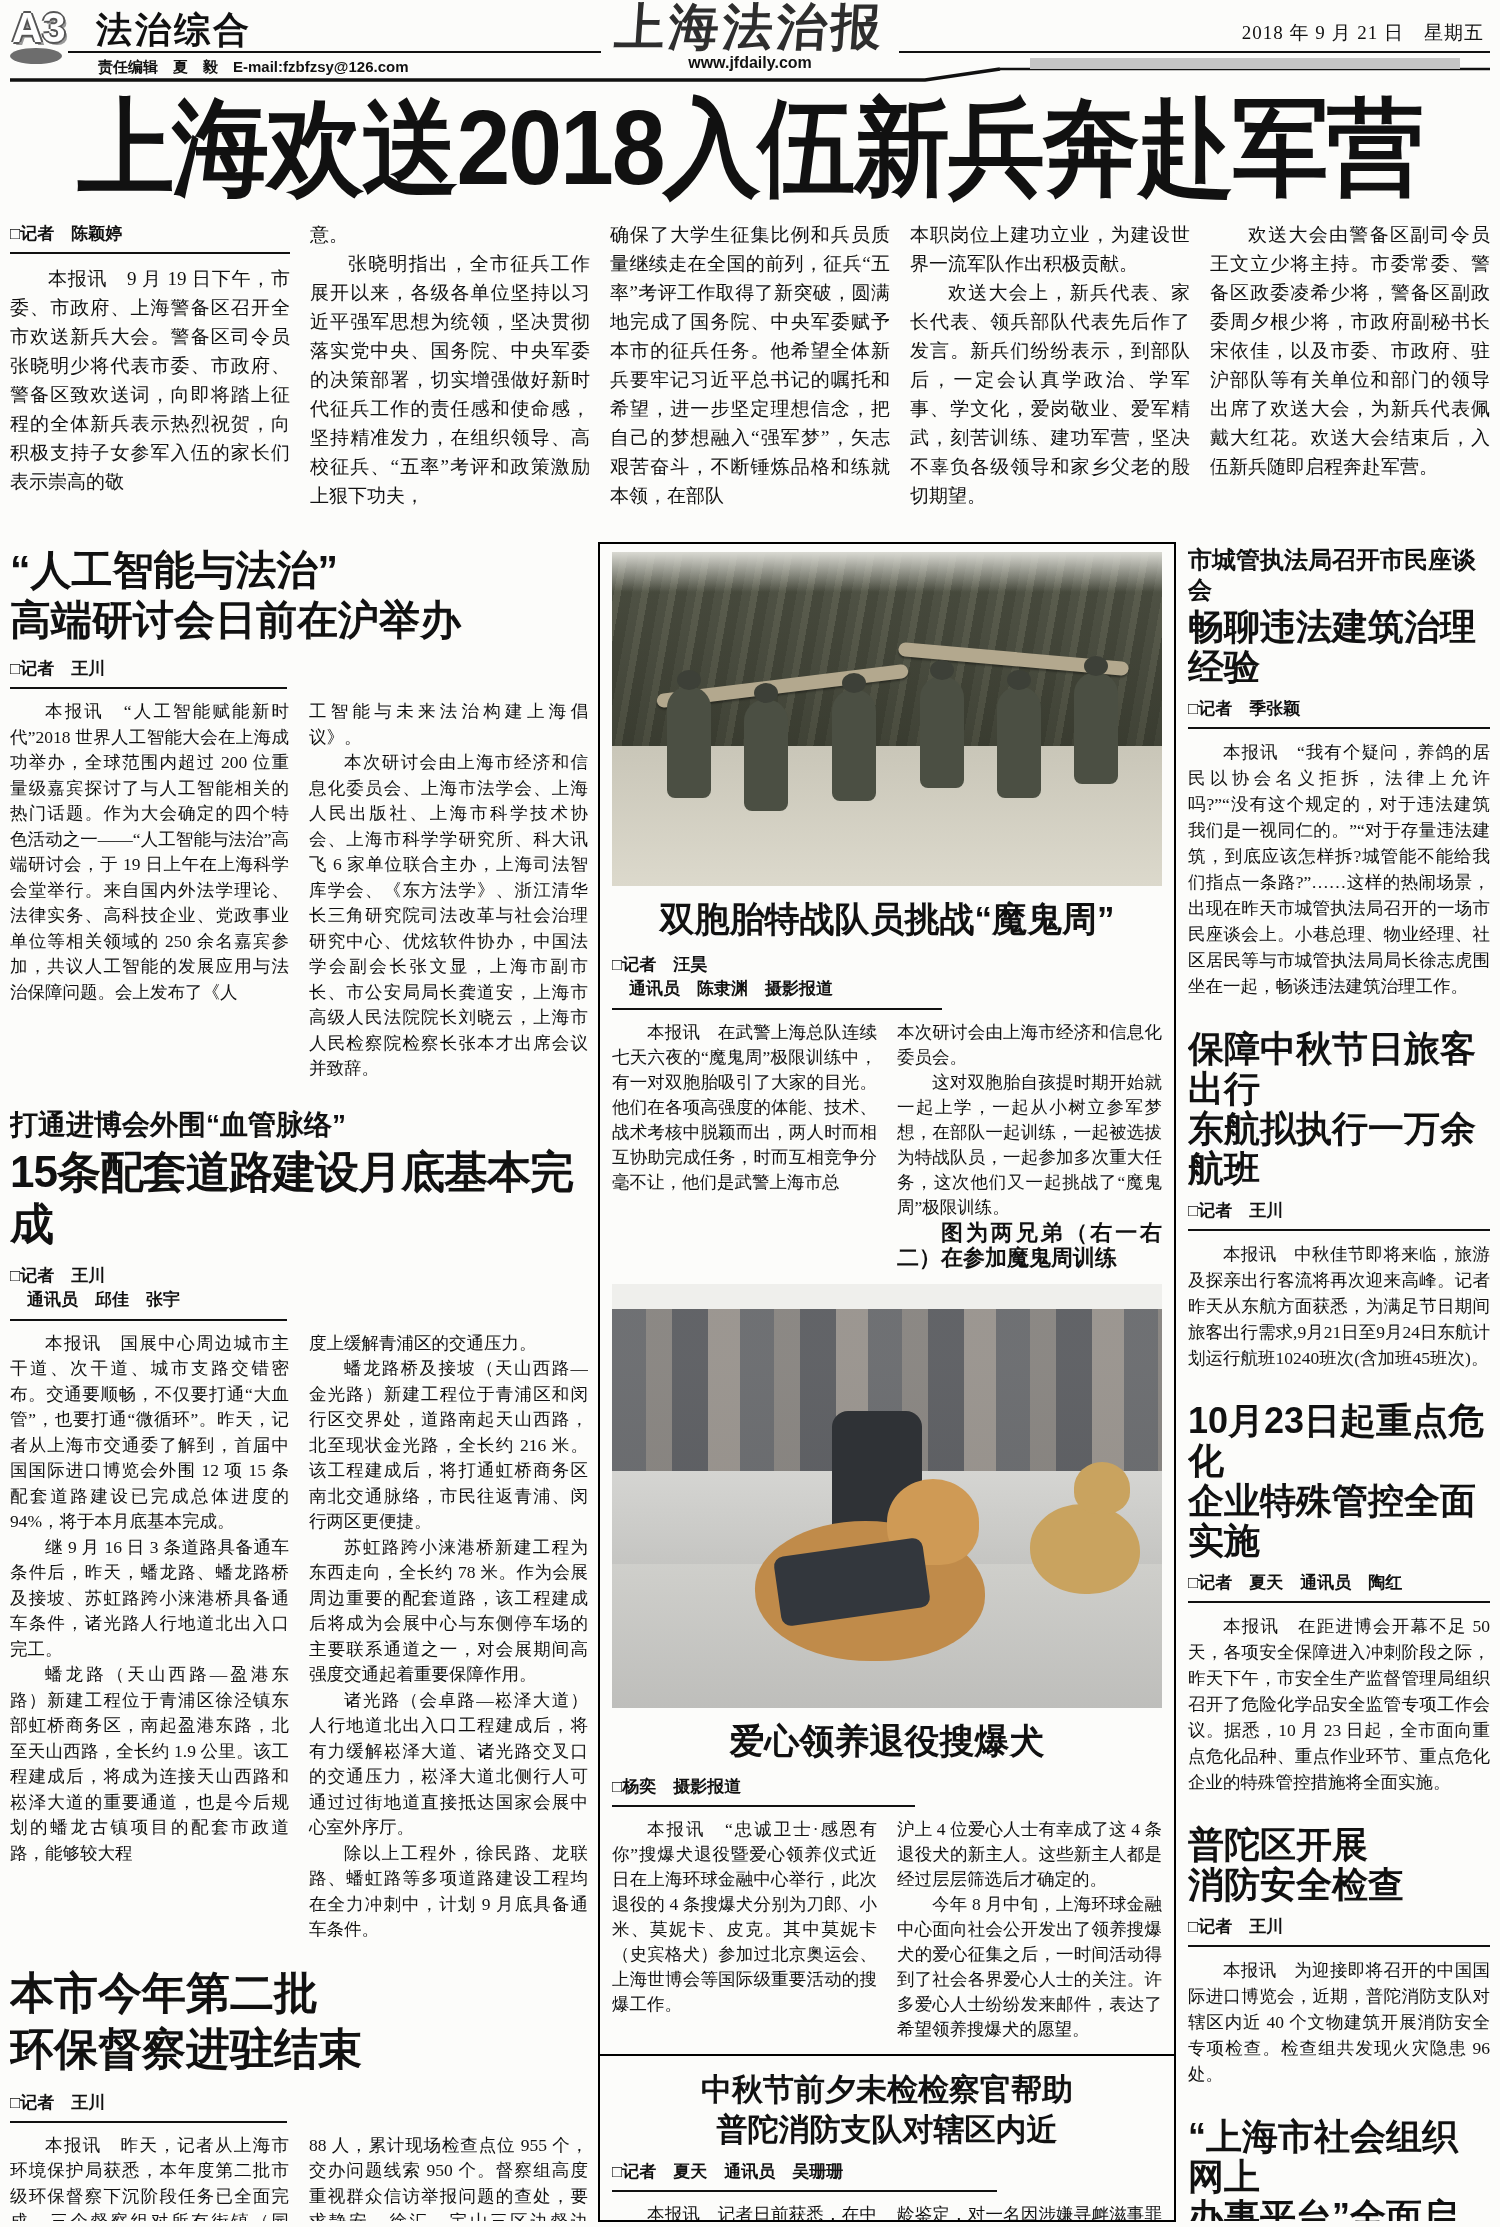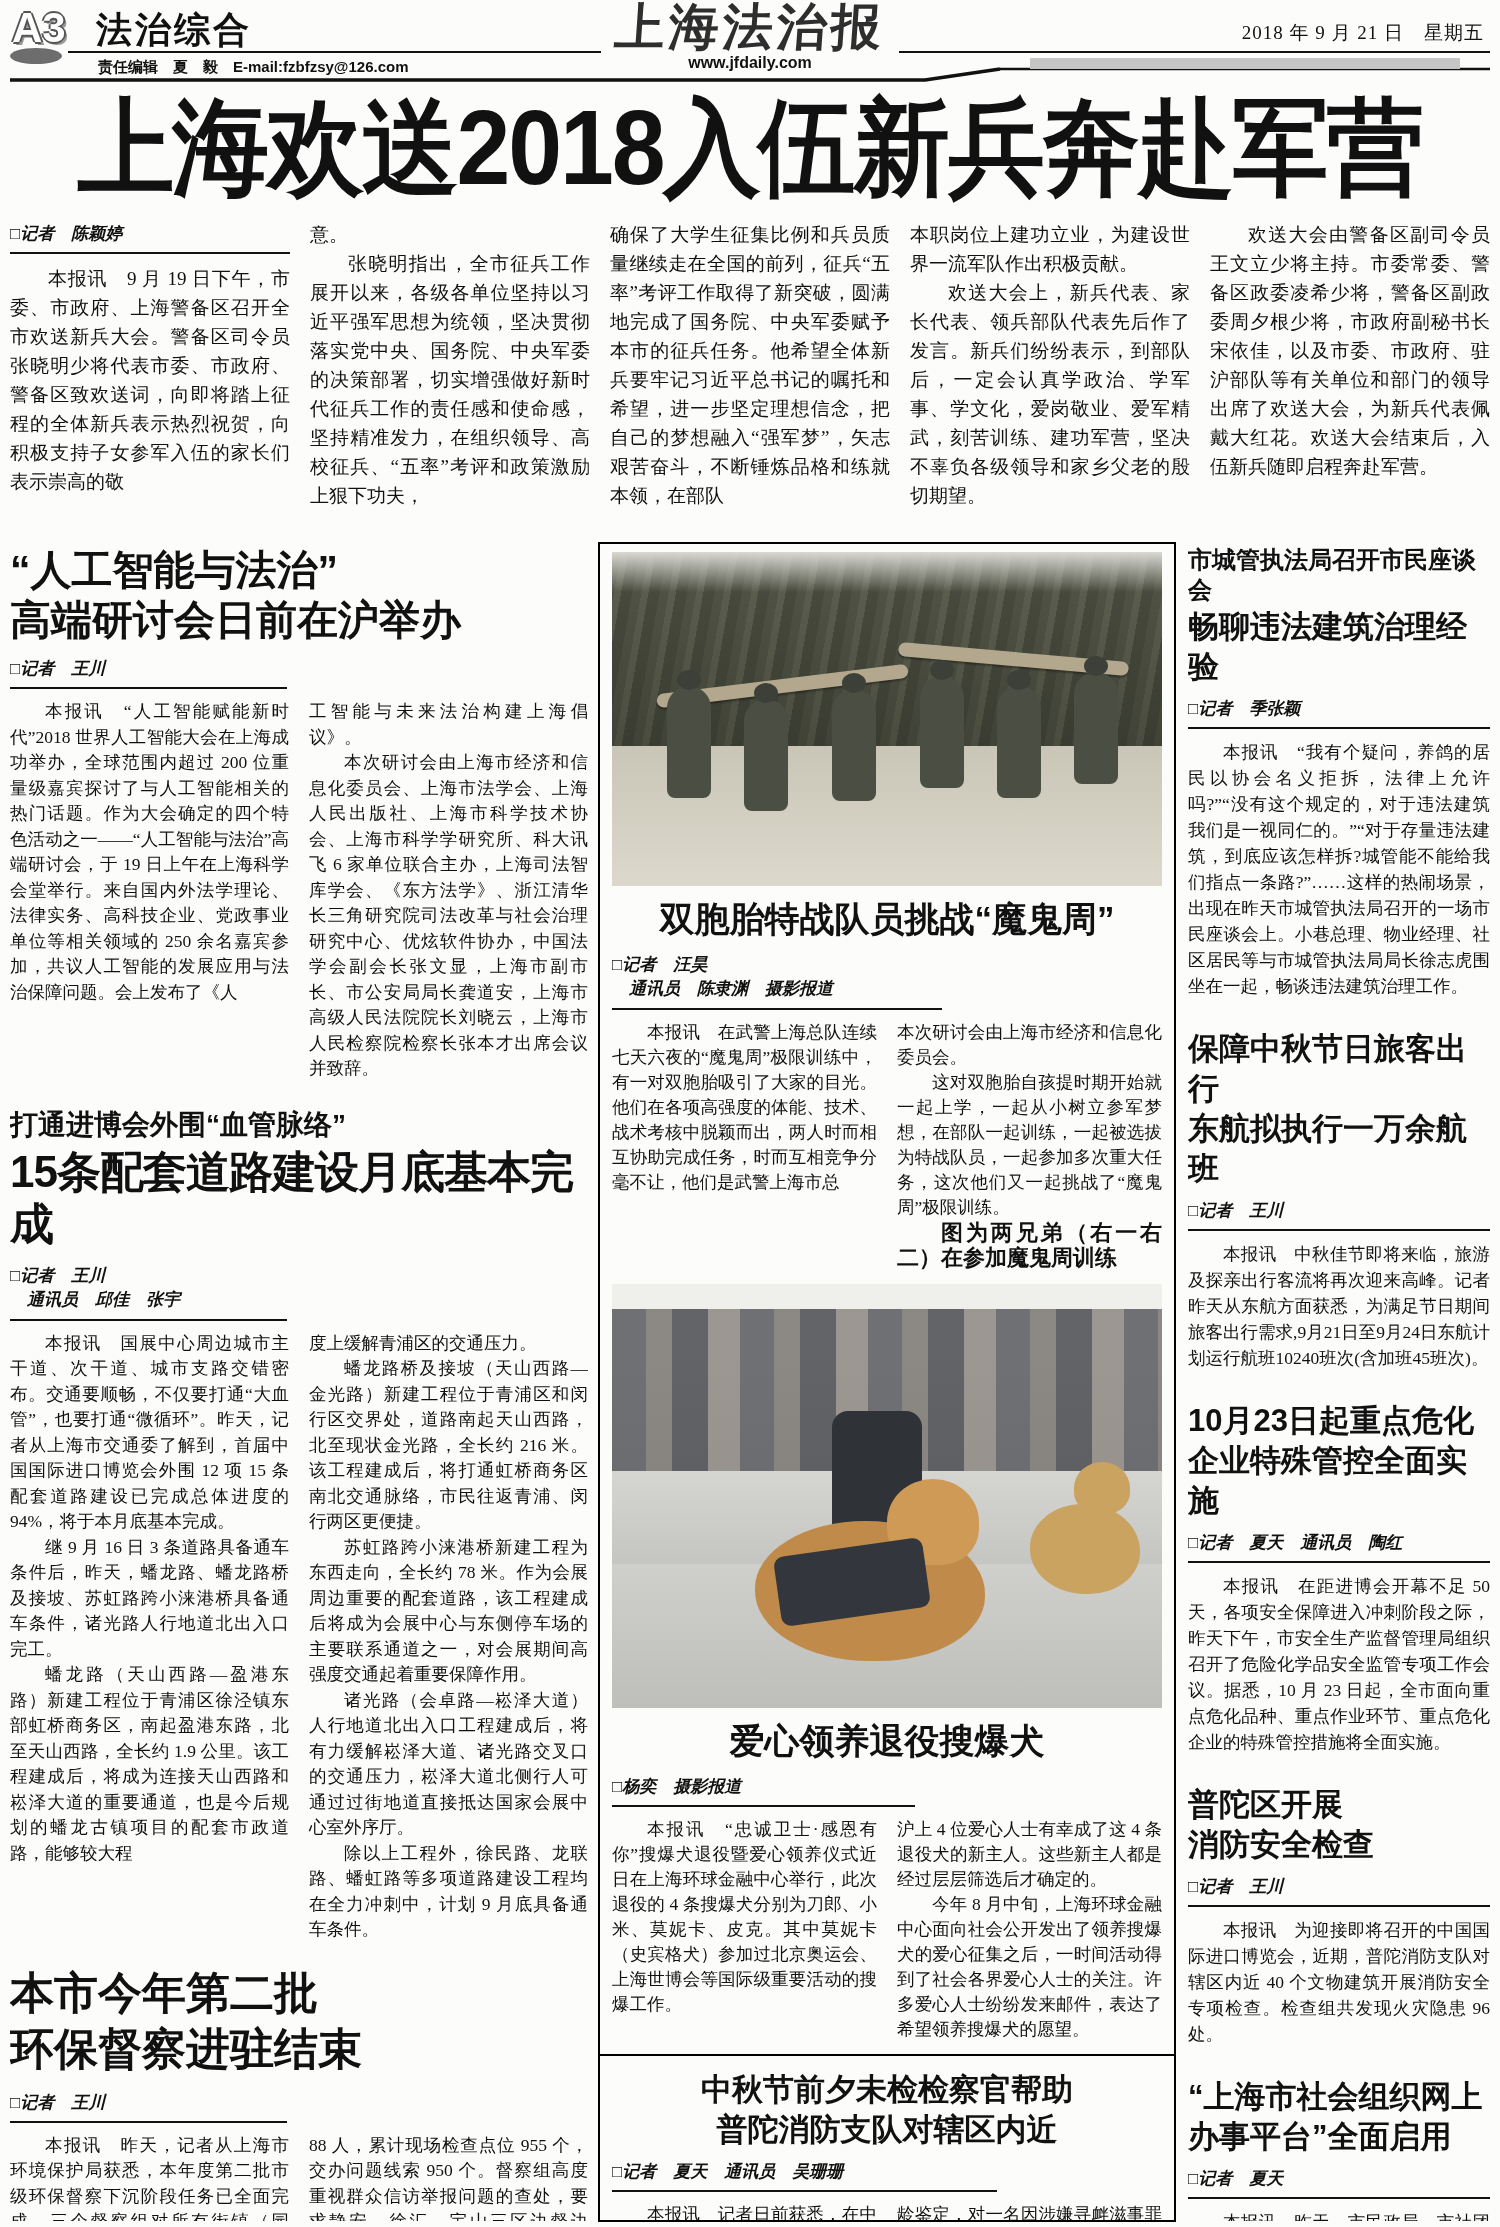--- a/index.html
+++ b/index.html
@@ -19,21 +19,21 @@
   .masthead .brand{font-weight:900;font-size:50px;letter-spacing:4px;color:#2e2e2e;transform:skewX(-4deg);line-height:50px;}
   .masthead .site{font-weight:700;font-size:16px;margin-top:2px;font-family:"Liberation Sans",sans-serif;}
   .dateline{position:absolute;right:6px;top:14px;font-size:19px;letter-spacing:1px;}
   .graybar{position:absolute;right:30px;top:52px;width:430px;height:11px;background:#c6c6c6;}
   
   .bigheadline{position:absolute;top:92px;left:10px;width:1480px;height:112px;display:flex;align-items:center;justify-content:center;}
   .bigheadline span{font-family:"Liberation Sans",sans-serif;font-weight:900;font-size:94px;letter-spacing:-2px;
                     white-space:nowrap;transform:scale(1.03,1.12);}
   
   .byline{font-family:"Liberation Sans",sans-serif;font-weight:700;font-size:17px;
-          border-bottom:2.5px solid #111;padding:2px 0 7px 0;margin-bottom:10px;font-style:italic;}
+          border-bottom:2.5px solid #111;padding:2px 0 7px 0;margin-bottom:10px;}
   .byline div{line-height:24px;}
   .body p{margin:0;text-indent:2em;text-align:justify;}
   .cont p:first-child{text-indent:0;}
   .cols{display:flex;gap:20px;}
   .cols>div{flex:1;min-width:0;}
   
   .lead{position:absolute;top:220px;left:10px;width:1480px;height:318px;}
   .lead .cols{height:100%;}
   .lead .body{font-size:19px;line-height:29px;}
   
@@ -53,21 +53,21 @@
   .photo1{height:334px;}
   .photo2{height:424px;margin-top:14px;}
   .t-center{font-family:"Liberation Sans",sans-serif;font-weight:900;font-size:35px;text-align:center;margin:10px 0 8px 0;}
   .caption{font-family:"Liberation Sans",sans-serif;font-weight:700;font-size:22px;line-height:25px;text-indent:2em;text-align:justify;}
   .moon{border-top:2px solid #000;margin-top:12px;padding:10px 12px 0 12px;}
   .t-moon{font-family:"Liberation Sans",sans-serif;font-weight:900;font-size:31px;line-height:40px;text-align:center;margin:4px 0 8px 0;}
   
   .rightsec{position:absolute;top:545px;left:1188px;width:302px;height:1676px;overflow:hidden;}
   .rightsec .body{font-size:17.5px;line-height:26px;}
   .r-kicker{font-family:"Liberation Sans",sans-serif;font-weight:900;font-size:24px;line-height:30px;}
-  .r-title{font-family:"Liberation Sans",sans-serif;font-weight:900;font-size:31px;line-height:40px;margin:2px 0 8px 0;}
+  .r-title{font-family:"Liberation Sans",sans-serif;font-weight:900;font-size:36px;line-height:40px;margin:2px 0 8px 0;}
   .r-art{margin-bottom:30px;}
   
   .trees{position:absolute;inset:0 0 42% 0;background:
      repeating-linear-gradient(100deg,#7c7f72 0 9px,#8e9082 9px 16px,#6f7265 16px 27px),
      linear-gradient(#a9aba0,#84867a);background-blend-mode:multiply;}
   .sky{position:absolute;top:0;left:0;right:0;height:12%;background:linear-gradient(#d9d9d2,rgba(217,217,210,0));}
   .ground{position:absolute;left:0;right:0;bottom:0;height:42%;background:linear-gradient(#c9c6b8,#dcd9cc);}
   .soldier{position:absolute;width:44px;height:112px;background:#4b4f43;border-radius:22px 22px 8px 8px;}
   .soldier:after{content:"";position:absolute;top:-16px;left:10px;width:24px;height:20px;background:#3d4038;border-radius:50%;}
   .log{position:absolute;height:14px;background:#b3a88e;border-radius:7px;box-shadow:0 2px 2px rgba(0,0,0,.35);}

